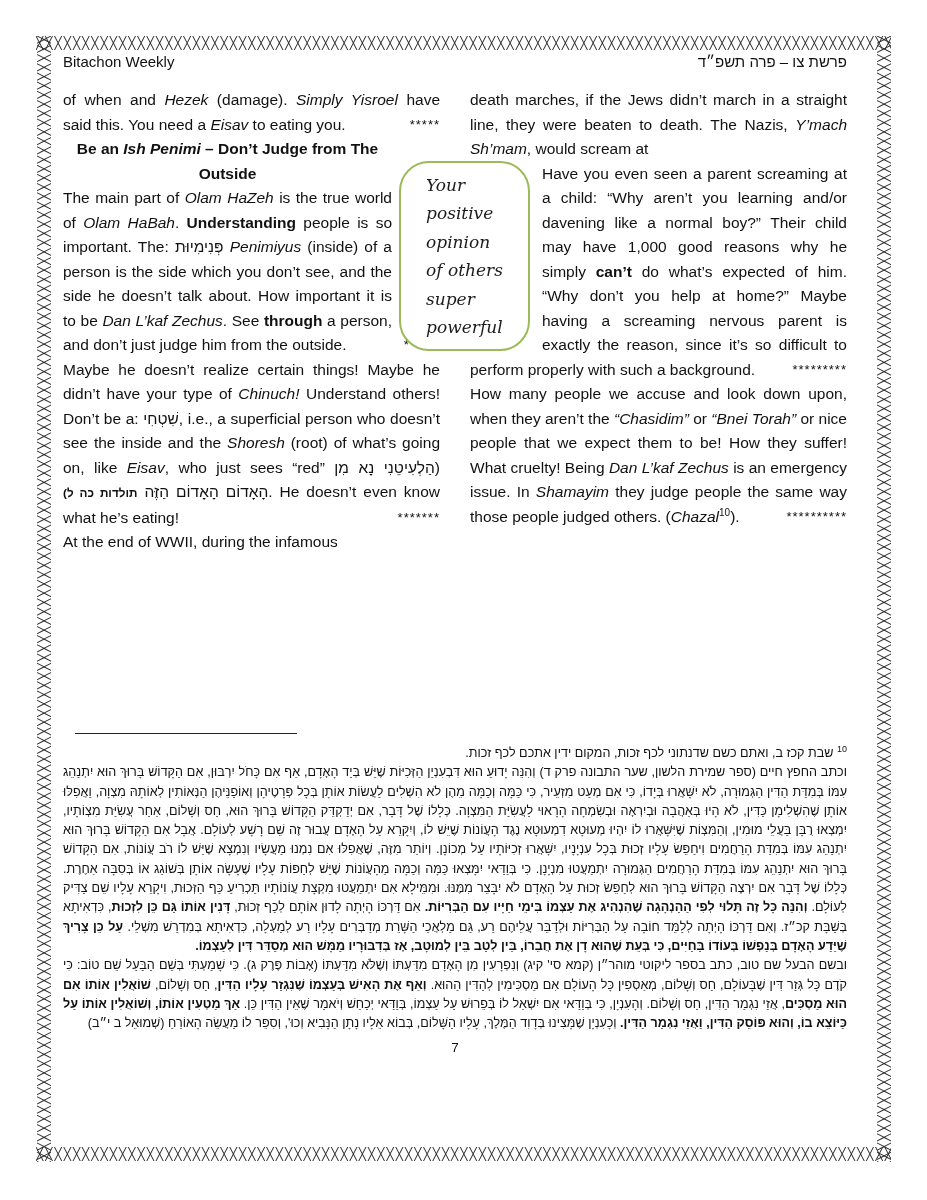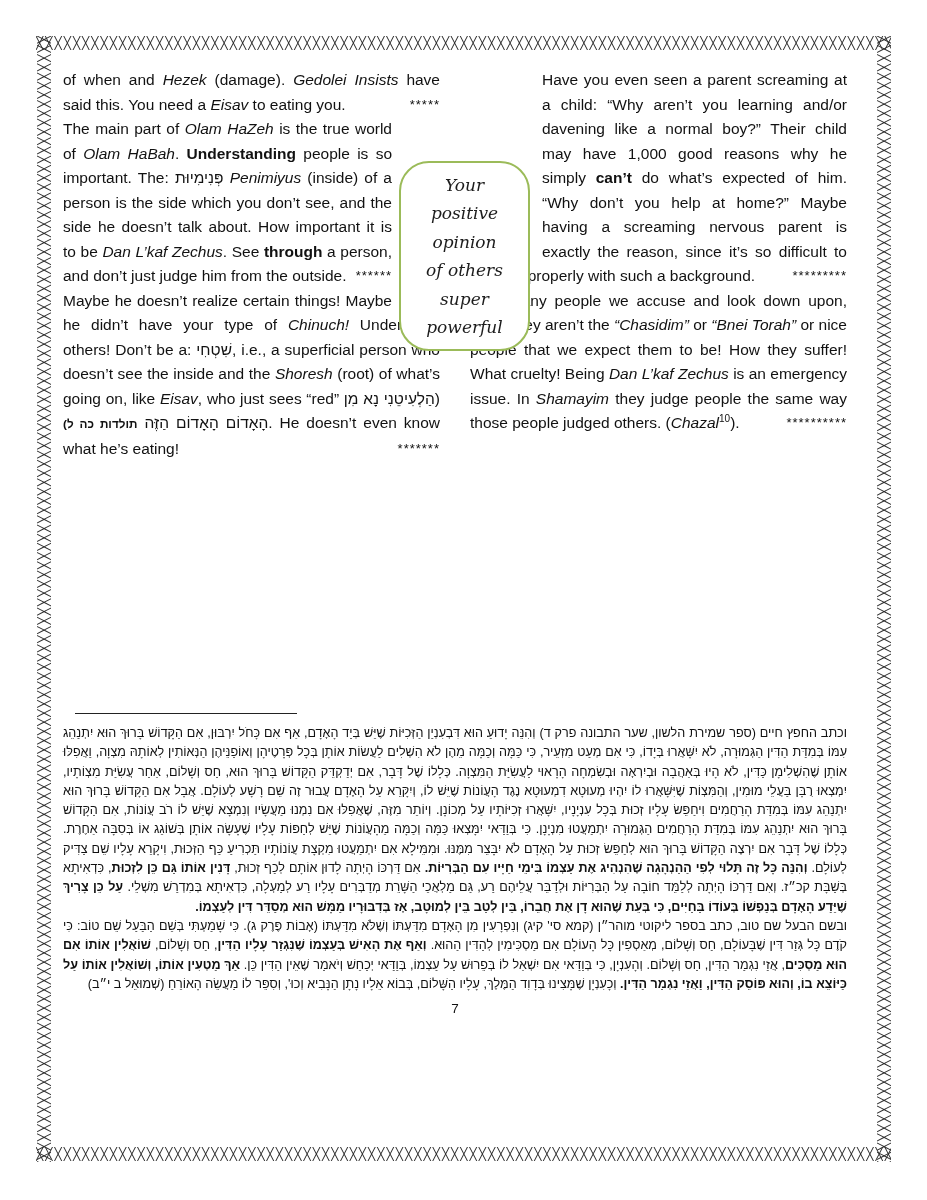--- a/index.html
+++ b/index.html
@@ -33,21 +33,21 @@
   .he{direction:rtl;unicode-bidi:isolate;font-family:"Liberation Sans","DejaVu Sans",sans-serif;}
   .he .sm{font-size:0.76em;font-weight:bold;}
   .stars{float:right;font-size:13px;letter-spacing:1px;}
   sup{font-size:10px;line-height:0;}
 
   
   .callout{position:absolute;left:399px;top:161px;width:127px;height:186px;
            border:2px solid #9bbb59;border-radius:30px;background:#fff;
            display:flex;align-items:center;justify-content:center;z-index:3;}
   .callout-text{font-family:"DejaVu Serif",serif;font-style:italic;
-           font-size:17px;line-height:28.5px;text-align:center;
+           font-size:17px;line-height:28.5px;text-align:left;
            white-space:pre-line;color:#1c1c1c;}
 
   
   .fn-rule{width:222px;border-top:1.6px solid #222;margin:0 0 10px 12px;}
   .footnote{direction:rtl;}
   .footnote p{font-size:12.6px;line-height:19.3px;text-align:justify;
            font-family:"Liberation Sans","DejaVu Sans",sans-serif;}
   .footnote sup{font-size:9px;}
 
   .pagenum{text-align:center;font-size:13.5px;margin-top:7px;}
@@ -64,40 +64,48 @@
   <div class="callout-text">Your
 positive
 opinion
 of others
 super
 powerful</div>
 </div>
 
 <div class="content">
 
+  <div class="hdr">
+    <span>Bitachon Weekly</span>
+    <span class="heb">פרשת צו – פרה תשפ״ד</span>
+  </div>
 
   <div class="columns">
 
     <div class="col">
-      <p><span>of when and </span><i>Hezek</i><span> (damage). </span><i>Gedolei Insists</i><span> have said this. You need a </span><i>Eisav</i><span> to eating you.</span><span class="stars">*****</span></p>
+      <p><span>of when and </span><i>Hezek</i><span> (damage). </span><i>Simply Yisroel</i><span> have said this. You need a </span><i>Eisav</i><span> to eating you.</span><span class="stars">*****</span></p>
       <div class="spacer-r"></div>
+      <p class="heading"><span>Be an </span><i>Ish Penimi</i><span> – Don’t Judge from The Outside</span></p>
       <p><span>The main part of </span><i>Olam HaZeh</i><span> is the true world of </span><i>Olam HaBah</i><span>. </span><b>Understanding</b><span> people is so important. The: </span><span class="he">פְּנִימִיוּת</span><span> </span><i>Penimiyus</i><span> (inside) of a person is the side which you don’t see, and the side he doesn’t talk about. How important it is to be </span><i>Dan L’kaf Zechus</i><span>. See </span><b>through</b><span> a person, and don’t just judge him from the outside.</span><span class="stars">******</span></p>
       <p><span>Maybe he doesn’t realize certain things! Maybe he didn’t have your type of </span><i>Chinuch!</i><span> Understand others! Don’t be a: </span><span class="he">שִׁטְחִי</span><span>, i.e., a superficial person who doesn’t see the inside and the </span><i>Shoresh</i><span> (root) of what’s going on, like </span><i>Eisav</i><span>, who just sees “red” </span><span class="he"><span>(הַלְעִיטֵנִי נָא מִן הָאָדוֹם הָאָדוֹם הַזֶּה </span><span class="sm">תולדות כה ל)</span></span><span>. He doesn’t even know what he’s eating!</span><span class="stars">*******</span></p>
+      <p><span>At the end of WWII, during the infamous</span></p>
     </div>
 
     <div class="col">
+      <p><span>death marches, if the Jews didn’t march in a straight line, they were beaten to death. The Nazis, </span><i>Y’mach Sh’mam</i><span>, would scream at</span></p>
       <div class="spacer-l"></div>
       <p><span>Have you even seen a parent screaming at a child: “Why aren’t you learning and/or davening like a normal boy?” Their child may have 1,000 good reasons why he simply </span><b>can’t</b><span> do what’s expected of him. “Why don’t you help at home?” Maybe having a screaming nervous parent is exactly the reason, since it’s so difficult to perform properly with such a background.</span><span class="stars">*********</span></p>
       <p><span>How many people we accuse and look down upon, when they aren’t the </span><i>“Chasidim”</i><span> or </span><i>“Bnei Torah”</i><span> or nice people that we expect them to be! How they suffer! What cruelty! Being </span><i>Dan L’kaf Zechus</i><span> is an emergency issue. In </span><i>Shamayim</i><span> they judge people the same way those people judged others. (</span><i>Chazal</i><sup>10</sup><span>).</span><span class="stars">**********</span></p>
     </div>
 
   </div>
 
   <div class="fn-rule"></div>
 
   <div class="footnote">
+    <p dir="rtl"><sup>10</sup><span> שבת קכז ב, ואתם כשם שדנתוני לכף זכות, המקום ידין אתכם לכף זכות.</span></p>
     <p dir="rtl"><span>וכתב החפץ חיים (ספר שמירת הלשון, שער התבונה פרק ד) וְהִנֵּה יָדוּעַ הוּא דִּבְעִנְיַן הַזְּכִיּוֹת שֶׁיֵּשׁ בְּיַד הָאָדָם, אַף אִם כָּחֹל יִרְבּוּן, אִם הַקָּדוֹשׁ בָּרוּךְ הוּא יִתְנַהֵג עִמּוֹ בְּמִדַּת הַדִּין הַגְּמוּרָה, לֹא יִשָּׁאֲרוּ בְּיָדוֹ, כִּי אִם מְעַט מִזְעֵיר, כִּי כַּמָּה וְכַמָּה מֵהֶן לֹא הִשְׁלִים לַעֲשׂוֹת אוֹתָן בְּכָל פְּרָטֶיהָן וְאוֹפַנֵּיהֶן הַנְּאוֹתִין לְאוֹתָהּ מִצְוָה, וַאֲפִלּוּ אוֹתָן שֶׁהִשְׁלִימָן כַּדִּין, לֹא הָיוּ בְּאַהֲבָה וּבְיִרְאָה וּבְשִׂמְחָה הָרָאוּי לַעֲשִׂיַּת הַמִּצְוָה. כְּלָלוֹ שֶׁל דָּבָר, אִם יְדַקְדֵּק הַקָּדוֹשׁ בָּרוּךְ הוּא, חַס וְשָׁלוֹם, אַחַר עֲשִׂיַּת מִצְוֹתָיו, יִמְצְאוּ רֻבָּן בַּעֲלֵי מוּמִין, וְהַמִּצְוֹת שֶׁיִּשָּׁאֲרוּ לוֹ יִהְיוּ מְעוּטָא דִמְעוּטָא נֶגֶד הָעֲוֹנוֹת שֶׁיֵּשׁ לוֹ, וְיִקָּרֵא עַל הָאָדָם עֲבוּר זֶה שֵׁם רָשָׁע לְעוֹלָם. אֲבָל אִם הַקָּדוֹשׁ בָּרוּךְ הוּא יִתְנַהֵג עִמּוֹ בְּמִדַּת הָרַחֲמִים וִיחַפֵּשׂ עָלָיו זְכוּת בְּכָל עִנְיָנָיו, יִשָּׁאֲרוּ זְכִיּוֹתָיו עַל מְכוֹנָן. וְיוֹתֵר מִזֶּה, שֶׁאֲפִלּוּ אִם נִמְנוּ מַעֲשָׂיו וְנִמְצָא שֶׁיֵּשׁ לוֹ רֹב עֲוֹנוֹת, אִם הַקָּדוֹשׁ בָּרוּךְ הוּא יִתְנַהֵג עִמּוֹ בְּמִדַּת הָרַחֲמִים הַגְּמוּרָה יִתְמַעֲטוּ מִנְיָנָן. כִּי בְּוַדַּאי יִמָּצְאוּ כַּמָּה וְכַמָּה מֵהָעֲוֹנוֹת שֶׁיֵּשׁ לְחַפּוֹת עָלָיו שֶׁעָשָׂה אוֹתָן בְּשׁוֹגֵג אוֹ בְּסִבָּה אַחֶרֶת. כְּלָלוֹ שֶׁל דָּבָר אִם יִרְצֶה הַקָּדוֹשׁ בָּרוּךְ הוּא לְחַפֵּשׂ זְכוּת עַל הָאָדָם לֹא יִבָּצֵר מִמֶּנּוּ. וּמִמֵּילָא אִם יִתְמַעֲטוּ מִקְצָת עֲוֹנוֹתָיו תַּכְרִיעַ כַּף הַזְּכוּת, וִיקָרֵא עָלָיו שֵׁם צַדִּיק לְעוֹלָם. </span><b>וְהִנֵּה כָּל זֶה תָּלוּי לְפִי הַהַנְהָגָה שֶׁהִנְהִיג אֶת עַצְמוֹ בִּימֵי חַיָּיו עִם הַבְּרִיּוֹת.</b><span> אִם דַּרְכּוֹ הָיְתָה לָדוּן אוֹתָם לְכַף זְכוּת, </span><b>דָּנִין אוֹתוֹ גַּם כֵּן לִזְכוּת</b><span>, כִּדְאִיתָא בְּשַׁבָּת קכ״ז. וְאִם דַּרְכּוֹ הָיְתָה לְלַמֵּד חוֹבָה עַל הַבְּרִיּוֹת וּלְדַבֵּר עֲלֵיהֶם רַע, גַּם מַלְאֲכֵי הַשָּׁרֵת מְדַבְּרִים עָלָיו רַע לְמַעְלָה, כִּדְאִיתָא בְּמִדְרַשׁ מִשְׁלֵי. </span><b>עַל כֵּן צָרִיךְ שֶׁיֵּדַע הָאָדָם בְּנַפְשׁוֹ בְּעוֹדוֹ בַּחַיִּים, כִּי בְּעֵת שֶׁהוּא דָן אֶת חֲבֵרוֹ, בֵּין לְטַב בֵּין לְמוּטָב, אָז בְּדִבּוּרָיו מַמָּשׁ הוּא מְסַדֵּר דִּין לְעַצְמוֹ.</b></p>
     <p dir="rtl"><span>ובשם הבעל שם טוב, כתב בספר ליקוטי מוהר״ן (קמא סי' קיג) וְנִפְרָעִין מִן הָאָדָם מִדַּעְתּוֹ וְשֶׁלֹּא מִדַּעְתּוֹ (אָבוֹת פֶּרֶק ג). כִּי שָׁמַעְתִּי בְּשֵׁם הַבַּעַל שֵׁם טוֹב: כִּי קֹדֶם כָּל גְּזַר דִּין שֶׁבָּעוֹלָם, חַס וְשָׁלוֹם, מְאַסְפִין כָּל הָעוֹלָם אִם מַסְכִּימִין לְהַדִּין הַהוּא. </span><b>וְאַף אֶת הָאִישׁ בְּעַצְמוֹ שֶׁנִּגְזַר עָלָיו הַדִּין</b><span>, חַס וְשָׁלוֹם, </span><b>שׁוֹאֲלִין אוֹתוֹ אִם הוּא מַסְכִּים</b><span>, אֲזַי נִגְמַר הַדִּין, חַס וְשָׁלוֹם. וְהָעִנְיָן, כִּי בְּוַדַּאי אִם יִשְׁאַל לוֹ בְּפֵרוּשׁ עַל עַצְמוֹ, בְּוַדַּאי יְכַחֵשׁ וְיֹאמַר שֶׁאֵין הַדִּין כֵּן. </span><b>אַךְ מַטְעִין אוֹתוֹ, וְשׁוֹאֲלִין אוֹתוֹ עַל כַּיּוֹצֵא בוֹ, וְהוּא פּוֹסֵק הַדִּין, וַאֲזַי נִגְמַר הַדִּין.</b><span> וְכָעִנְיָן שֶׁמָּצִינוּ בְּדָוִד הַמֶּלֶךְ, עָלָיו הַשָּׁלוֹם, בְּבוֹא אֵלָיו נָתָן הַנָּבִיא וְכוּ', וְסִפֵּר לוֹ מַעֲשֵׂה הָאוֹרֵחַ (שְׁמוּאֵל ב י״ב)</span></p>
   </div>
 
   <div class="pagenum">7</div>
 
 </div>
 
 </body></html>

